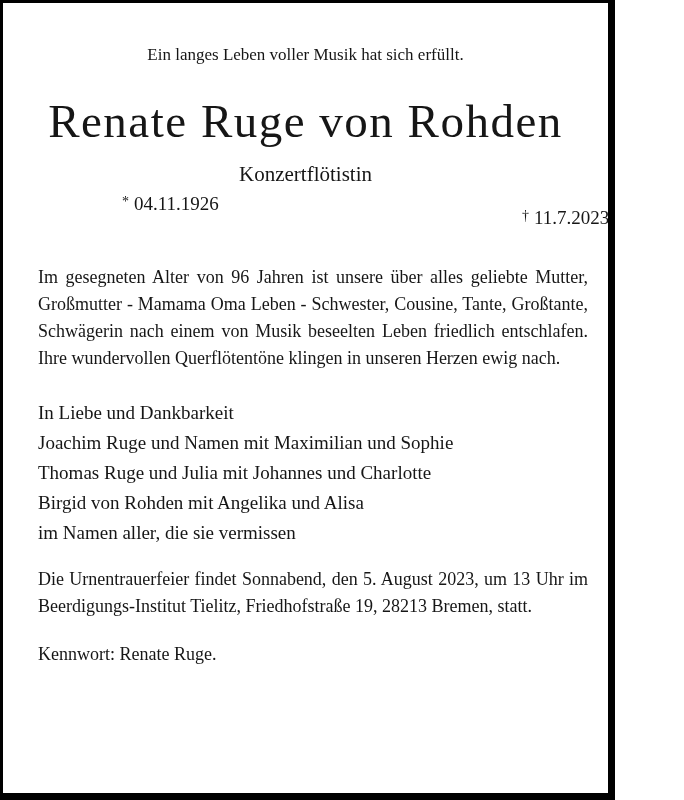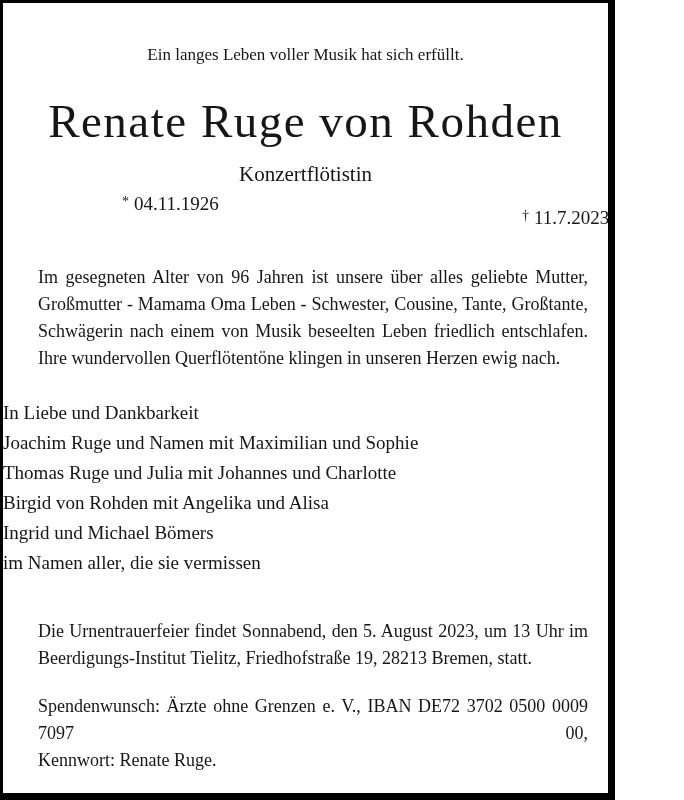--- a/index.html
+++ b/index.html
@@ -51,24 +51,25 @@
   .textblock {
     padding: 0 20px 0 35px;
     font-size: 18px;
     line-height: 27px;
   }
   .jline { text-align: justify; text-align-last: justify; }
   .lline { text-align: left; }
   .body-block   { margin-top: 47px; }
   .mourners {
     margin-top: 26px;
+    padding-left: 35px;
     font-size: 19px;
     line-height: 30px;
   }
-  .service-block  { margin-top: 40px; }
+  .service-block  { margin-top: 18px; }
   .donation-block { margin-top: 21px; }
 </style>
 </head>
 <body>
 
 <div class="page">
 
   <div class="center epigraph">Ein langes Leben voller Musik hat sich erfüllt.</div>
 
   <div class="center name">Renate Ruge von Rohden</div>
@@ -85,27 +86,25 @@
     <div class="jline">Großmutter - Mamama Oma Leben - Schwester, Cousine, Tante, Großtante,</div>
     <div class="jline">Schwägerin nach einem von Musik beseelten Leben friedlich entschlafen.</div>
     <div class="lline">Ihre wundervollen Querflötentöne klingen in unseren Herzen ewig nach.</div>
   </div>
 
   <div class="mourners">
     <div>In Liebe und Dankbarkeit</div>
     <div>Joachim Ruge und Namen mit Maximilian und Sophie</div>
     <div>Thomas Ruge und Julia mit Johannes und Charlotte</div>
     <div>Birgid von Rohden mit Angelika und Alisa</div>
-    <div>Ingrid und Michael Bömers</div>
     <div>im Namen aller, die sie vermissen</div>
   </div>
 
   <div class="textblock service-block">
     <div class="jline">Die Urnentrauerfeier findet Sonnabend, den 5. August 2023, um 13 Uhr im</div>
     <div class="lline">Beerdigungs-Institut Tielitz, Friedhofstraße 19, 28213 Bremen, statt.</div>
   </div>
 
   <div class="textblock donation-block">
-    <div class="jline">Spendenwunsch: Ärzte ohne Grenzen e. V., IBAN DE72 3702 0500 0009 7097 00,</div>
     <div class="lline">Kennwort: Renate Ruge.</div>
   </div>
 
 </div>
 
 </body></html>

